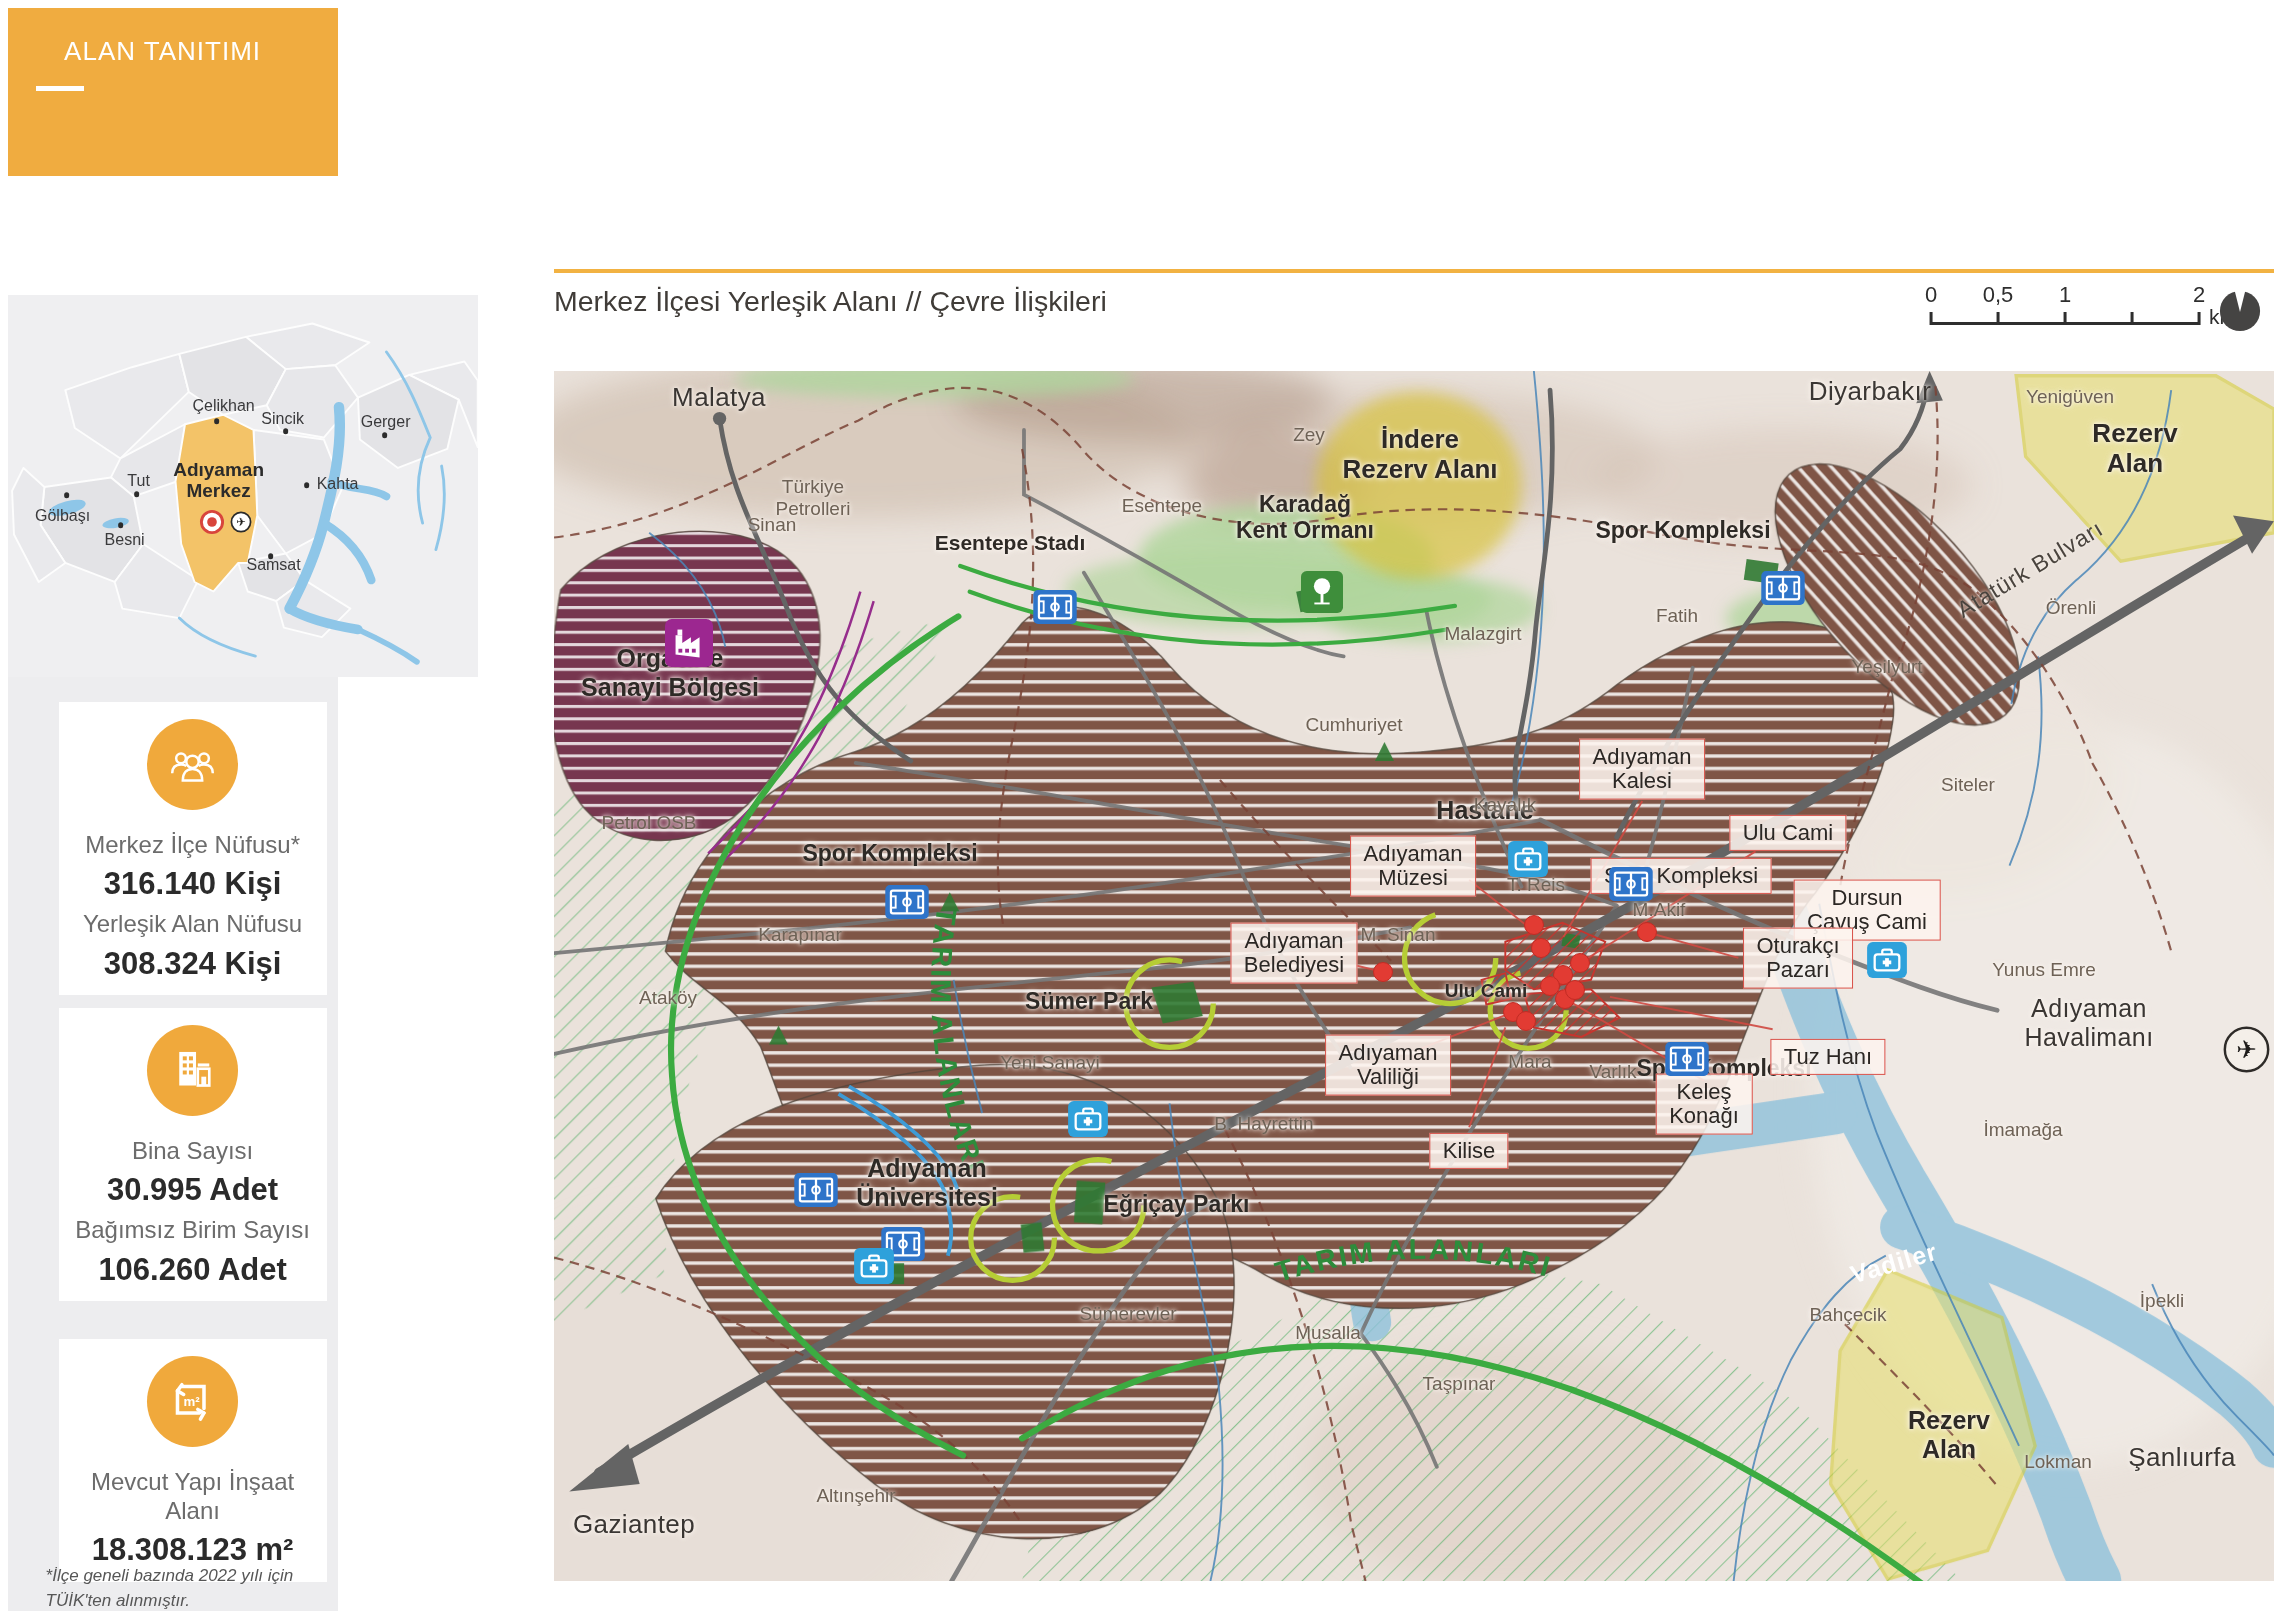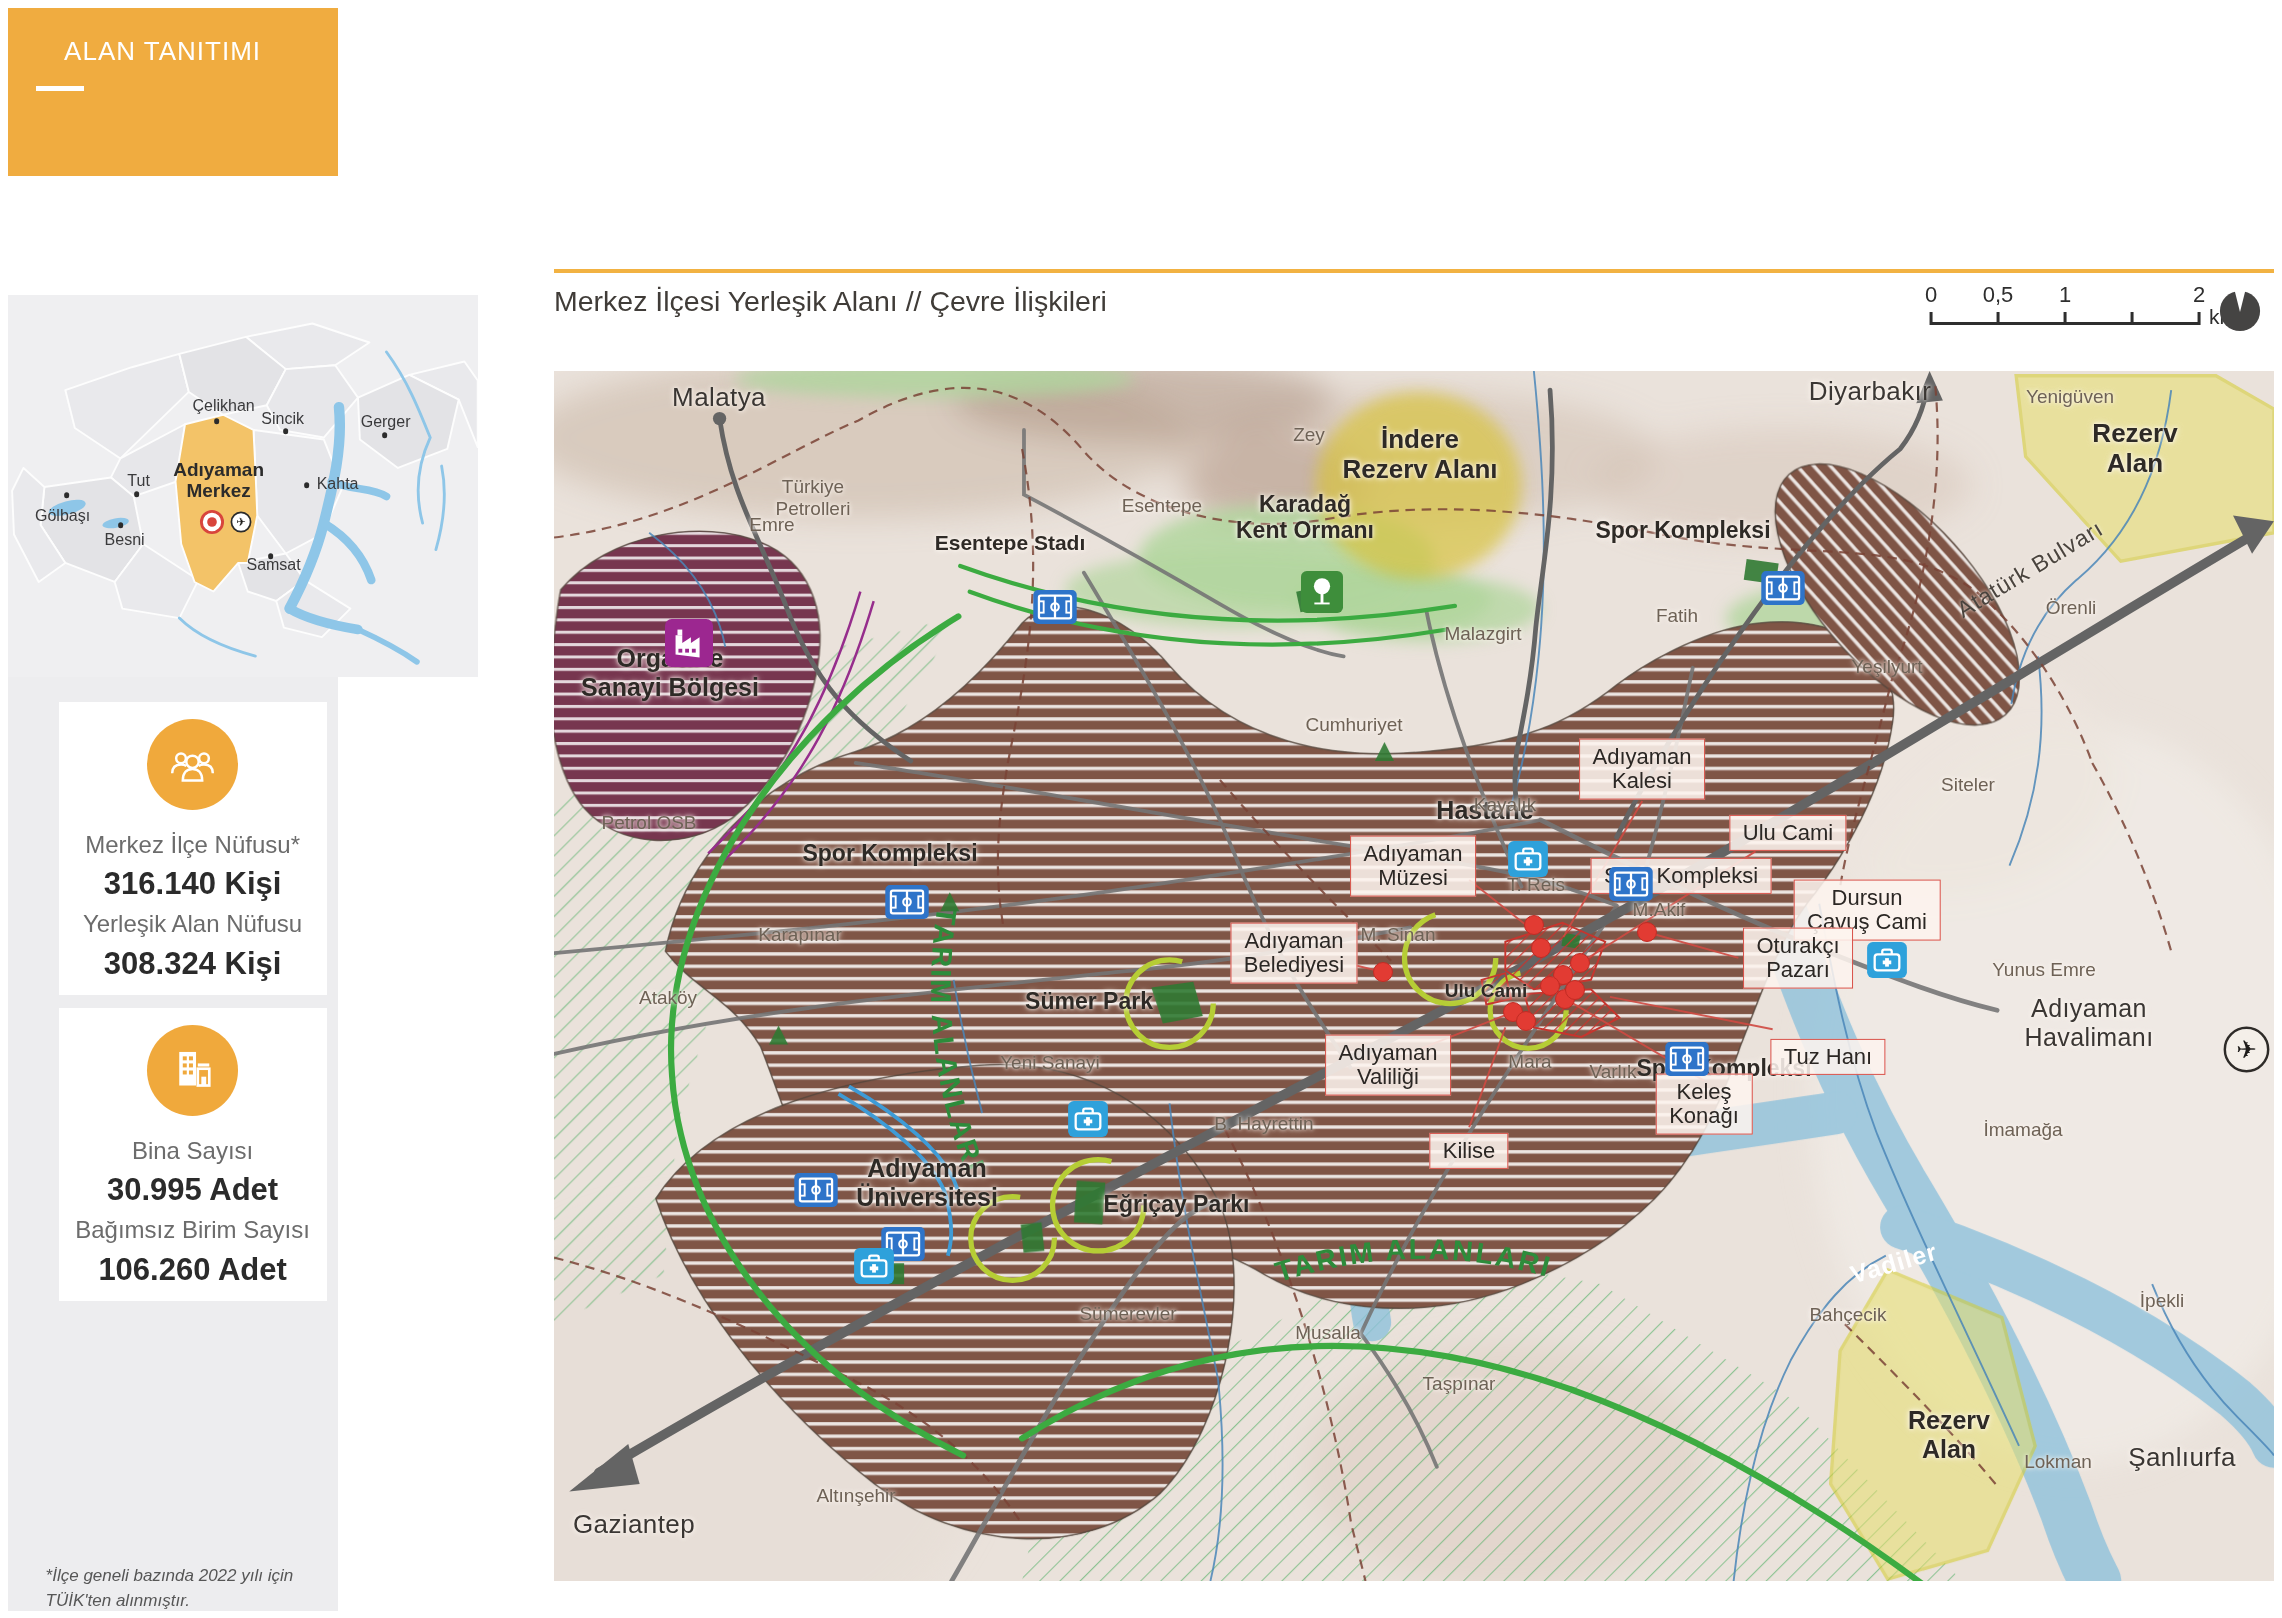--- a/index.html
+++ b/index.html
@@ -170,20 +170,35 @@
           <rect x="36" y="22" width="13" height="3.5" fill="#fff"></rect>
           <rect x="36" y="28" width="13" height="19" fill="none" stroke="#fff" stroke-width="3"></rect>
           <rect x="40" y="37" width="5.5" height="10" fill="#fff"></rect>
         </svg>
       </div>
       <div class="stat-label">Bina Sayısı</div>
       <div class="stat-value">30.995 Adet</div>
       <div class="stat-label">Bağımsız Birim Sayısı</div>
       <div class="stat-value">106.260 Adet</div>
     </div>
+    <div class="card" style="top:662px;min-height:204px">
+      <div class="card-icon">
+        <svg width="53" height="53" viewBox="0 0 60 60" fill="none" stroke="#fff" stroke-width="4" stroke-linecap="round">
+          <path d="M18 13 h25 v25"></path>
+            <path d="M13 18 v25 h25"></path>
+          <path d="M13 18 l5-7"></path>
+            <path d="M13 18 l7 4"></path>
+          <path d="M43 43 l-7-4"></path>
+            <path d="M43 43 l-4 7"></path>
+          <text x="29" y="35" font-size="15" font-weight="bold" text-anchor="middle" fill="#fff" stroke="none" font-family="Liberation Sans">m²</text>
+        </svg>
+      </div>
+      <div class="stat-label">Mevcut Yapı İnşaat Alanı</div>
+      <div class="stat-value">18.308.123 m²</div>
+    </div>
     <div class="footnote">*İlçe geneli bazında 2022 yılı için
 TÜİK'ten alınmıştır.</div>
   </div>
 
   <div class="abs map-rule"></div>
   <div class="abs map-title">Merkez İlçesi Yerleşik Alanı // Çevre İlişkileri</div>
   <div class="abs scalebar">
     <div class="scale-line"></div>
     <div id="scale-ticks">
         <div class="scale-tick" style="left: 0%;"></div>
@@ -420,21 +435,21 @@
         <div class="mlab poi" style="left: 373px; top: 812px; font-size: 25px;">Adıyaman
 Üniversitesi</div>
         <div class="mlab poi" style="left: 931px; top: 439px; font-size: 25px;">Hastane</div>
         <div class="mlab poi" style="left: 116px; top: 302px; font-size: 25px;">Organize
 Sanayi Bölgesi</div>
         <div class="mlab poi" style="left: 932px; top: 620px; font-size: 19px;">Ulu Cami</div>
         <div class="mlab hood" style="left: 259px; top: 127px;">Türkiye
 Petrolleri</div>
         <div class="mlab hood" style="left: 608px; top: 135px;">Esentepe</div>
         <div class="mlab hood" style="left: 755px; top: 64px;">Zey</div>
-        <div class="mlab hood" style="left: 218px; top: 154px;">Emre</div>
+        <div class="mlab hood" style="left: 218px; top: 154px;">Sinan</div>
         <div class="mlab hood" style="left: 1516px; top: 26px;">Yenigüven</div>
         <div class="mlab hood" style="left: 1517px; top: 237px;">Örenli</div>
         <div class="mlab hood" style="left: 1333px; top: 296px;">Yeşilyurt</div>
         <div class="mlab hood" style="left: 1123px; top: 245px;">Fatih</div>
         <div class="mlab hood" style="left: 929px; top: 263px;">Malazgirt</div>
         <div class="mlab hood" style="left: 800px; top: 354px;">Cumhuriyet</div>
         <div class="mlab hood" style="left: 951px; top: 434px;">Kayalık</div>
         <div class="mlab hood" style="left: 982px; top: 514px;">T. Reis</div>
         <div class="mlab hood" style="left: 1105px; top: 539px;">M.Akif</div>
         <div class="mlab hood" style="left: 844px; top: 564px;">M. Sinan</div>

